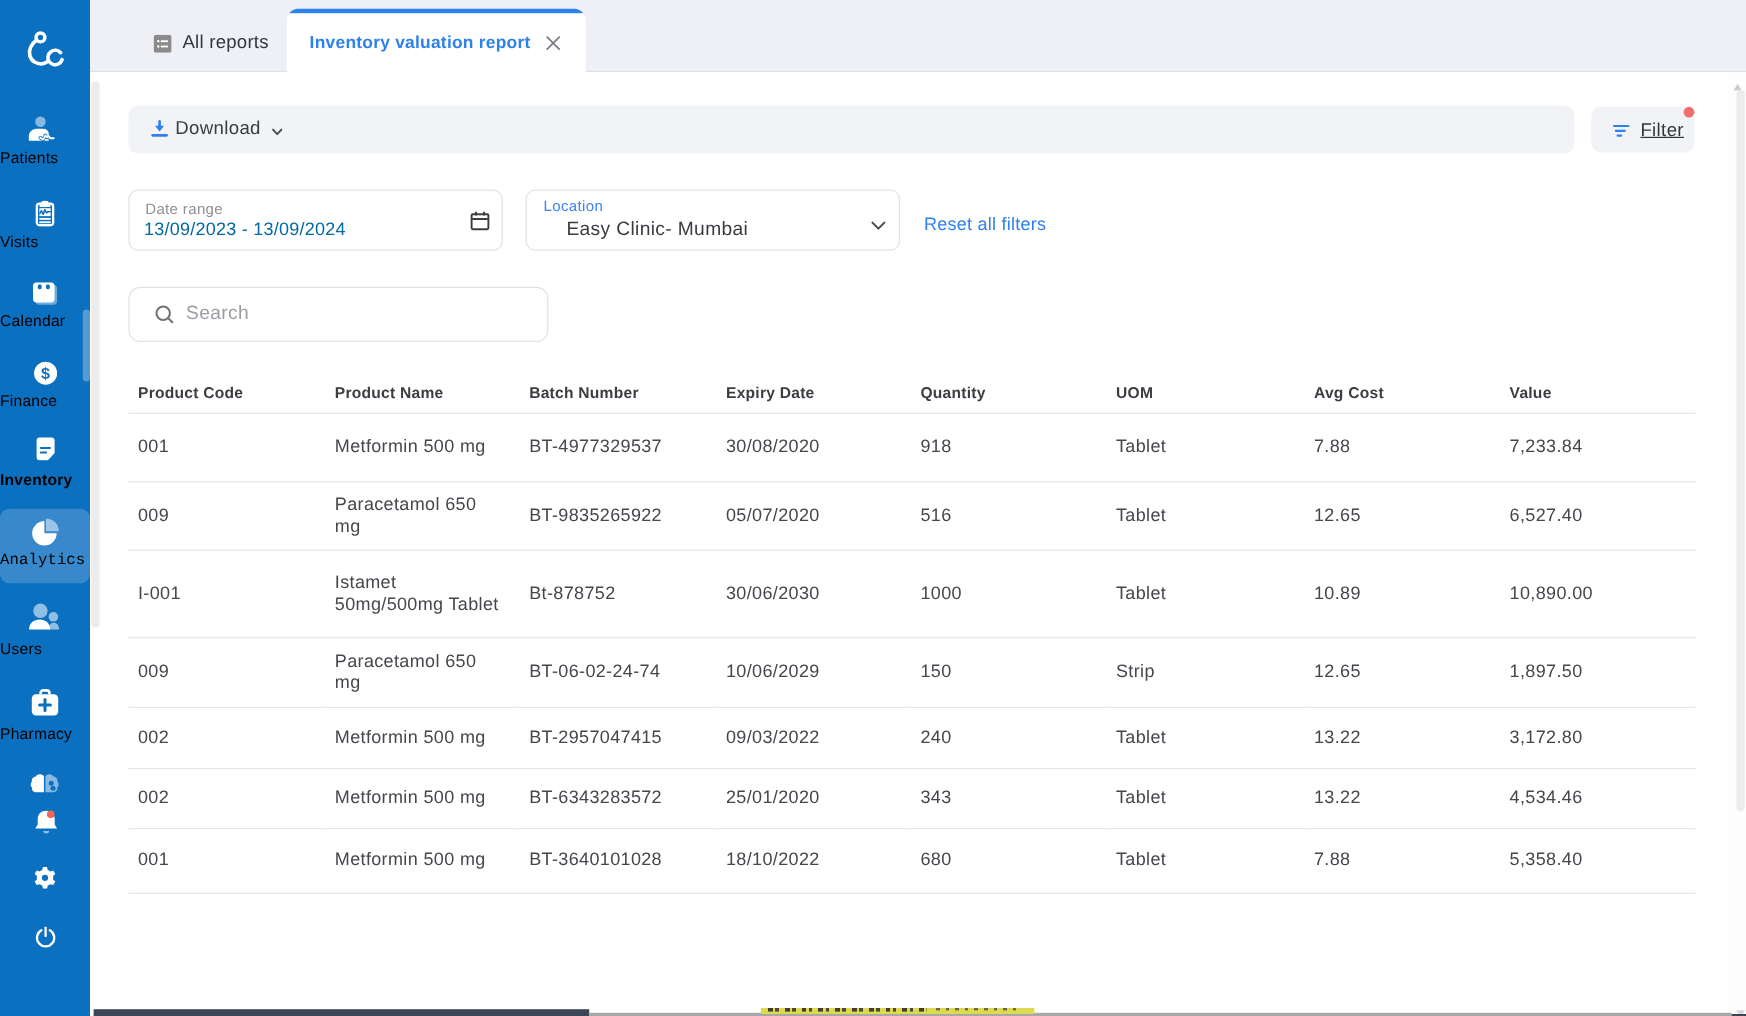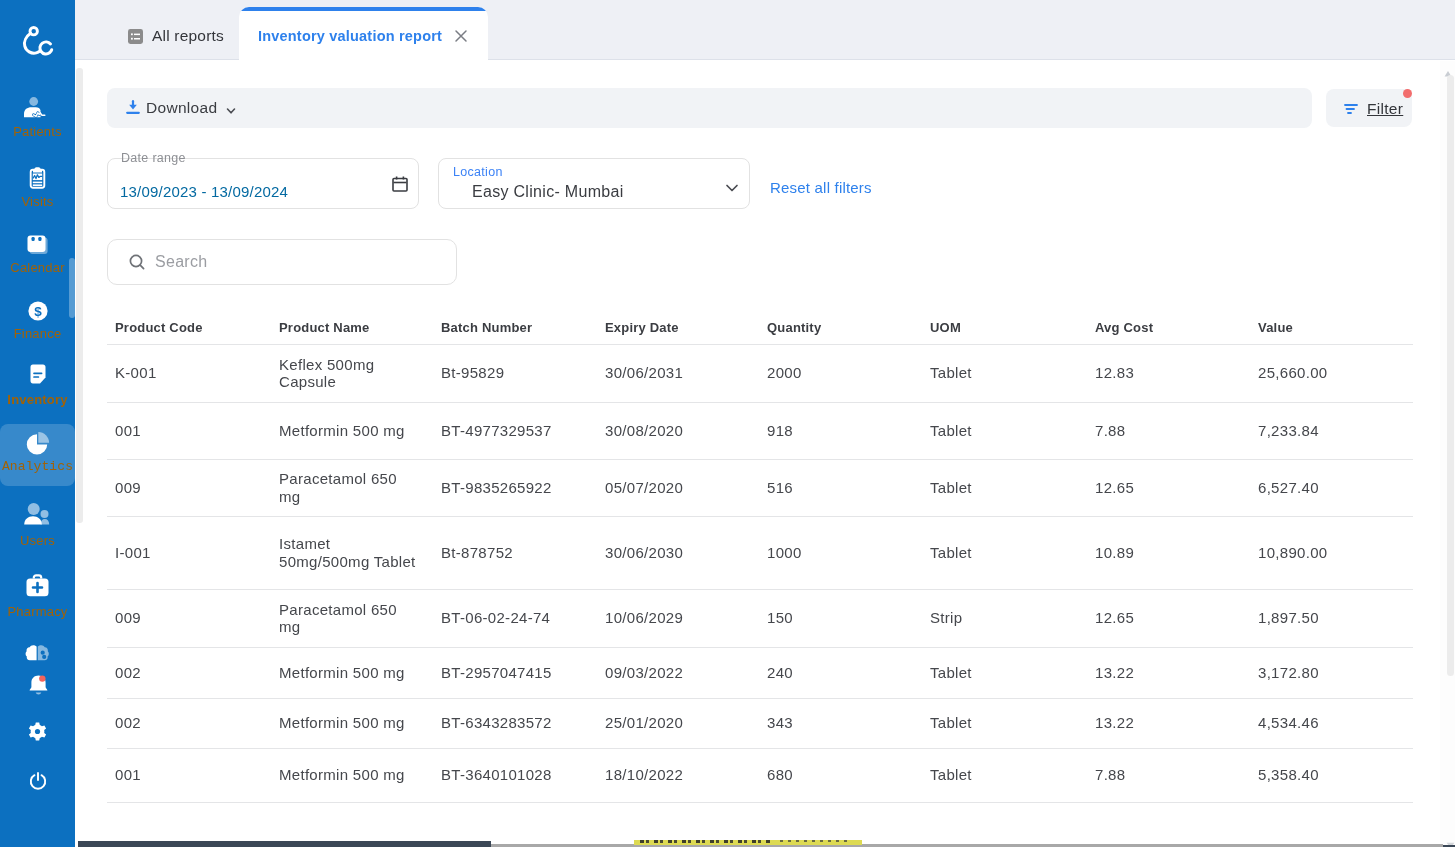--- a/index.html
+++ b/index.html
@@ -1,21 +1,21 @@
 <!DOCTYPE html>
 <html><head>
 <meta charset="utf-8">
 <style>
   * { margin:0; padding:0; box-sizing:border-box; }
   html,body { width:1455px; height:847px; overflow:hidden; }
   body { position:relative; background:#fff; font-family:"Liberation Sans",sans-serif; }
   .abs { position:absolute; }
   th { text-align:left; font-size:13px; font-weight:bold; color:#3b3d42; padding:0 0 0 8px; border-bottom:1px solid #e4e5e7; letter-spacing:0.2px; vertical-align:middle; }
   td { font-size:15px; color:#45474c; padding:0 14px 0 8px; border-bottom:1px solid #e4e5e7; letter-spacing:0.3px; vertical-align:middle; line-height:17.5px; }
-  .lbl { position:absolute; left:0; width:75px; text-align:center; font-size:13px; color:#a16207; letter-spacing:0.2px; }
+  .lbl { position:absolute; left:0; width:75px; text-align:left; font-size:13px; color:#000000; letter-spacing:0.2px; }
 </style>
 </head>
 <body>
 
 <div class="abs" style="left:75px; top:0; width:1380px; height:60px; background:#eef0f5; border-bottom:1px solid #dde1e9;"></div>
 
 <div class="abs" style="left:128px; top:29px; width:15px; height:15px;">
   <svg width="15" height="15" viewBox="0 0 15 15">
     <rect x="0" y="0" width="15" height="15" rx="2.4" fill="#8b8b8b"></rect>
     <rect x="3" y="4.4" width="1.8" height="1.8" fill="#fff"></rect>
@@ -56,21 +56,21 @@
   <svg width="18" height="18" viewBox="0 0 18 18">
     <path d="M2 5 L14 5" stroke="#2e81ec" stroke-width="1.8" stroke-linecap="round"></path>
     <path d="M3.5 9 L11 9" stroke="#2e81ec" stroke-width="1.8" stroke-linecap="round"></path>
     <path d="M5 13 L8 13" stroke="#2e81ec" stroke-width="1.8" stroke-linecap="round"></path>
   </svg>
 </div>
 <div class="abs" style="left:1367px; top:100px; font-size:15.5px; color:#33353a; letter-spacing:0.3px;text-decoration:underline;">Filter</div>
 <div class="abs" style="left:1403px; top:89px; width:9px; height:9px; border-radius:50%; background:#f26d6d;"></div>
 
 <div class="abs" style="left:107px; top:158px; width:312px; height:51px; border:1px solid #e2e2e2; border-radius:8px; background:#fff;"></div>
-<div class="abs" style="left:121px; top:151px; font-size:12.5px; color:#8d8f94; letter-spacing:0.3px;">Date range</div>
+<div class="abs" style="left:121px; top:167px; font-size:12.5px; color:#8d8f94; letter-spacing:0.3px;">Date range</div>
 <div class="abs" style="left:120px; top:183px; font-size:15px; color:#0369a1; letter-spacing:0.2px;">13/09/2023 - 13/09/2024</div>
 <div class="abs" style="left:391px; top:175px;">
   <svg width="18" height="18" viewBox="0 0 18 18">
     <rect x="2" y="3.5" width="14" height="12.5" rx="1" fill="none" stroke="#3a3c41" stroke-width="1.6"></rect>
     <path d="M2.5 7.5 L15.5 7.5" stroke="#3a3c41" stroke-width="1.6"></path>
     <path d="M5.6 1.5 L5.6 4.5 M12.4 1.5 L12.4 4.5" stroke="#3a3c41" stroke-width="1.6"></path>
   </svg>
 </div>
 
 <div class="abs" style="left:438px; top:158px; width:312px; height:51px; border:1px solid #e2e2e2; border-radius:8px; background:#fff;"></div>
@@ -110,30 +110,20 @@
         <th>Product Name</th>
         <th>Batch Number</th>
         <th>Expiry Date</th>
       <th>Quantity</th>
         <th>UOM</th>
         <th>Avg Cost</th>
         <th>Value</th>
     </tr>
   </thead>
   <tbody>
-    <tr style="height:58px;">
-        <td>K-001</td>
-        <td>Keflex 500mg<br>Capsule</td>
-        <td>Bt-95829</td>
-        <td>30/06/2031</td>
-        <td>2000</td>
-        <td>Tablet</td>
-        <td>12.83</td>
-        <td>25,660.00</td>
-      </tr>
     <tr style="height:57px;">
         <td>001</td>
         <td>Metformin 500 mg</td>
         <td>BT-4977329537</td>
         <td>30/08/2020</td>
         <td>918</td>
         <td>Tablet</td>
         <td>7.88</td>
         <td>7,233.84</td>
       </tr>

